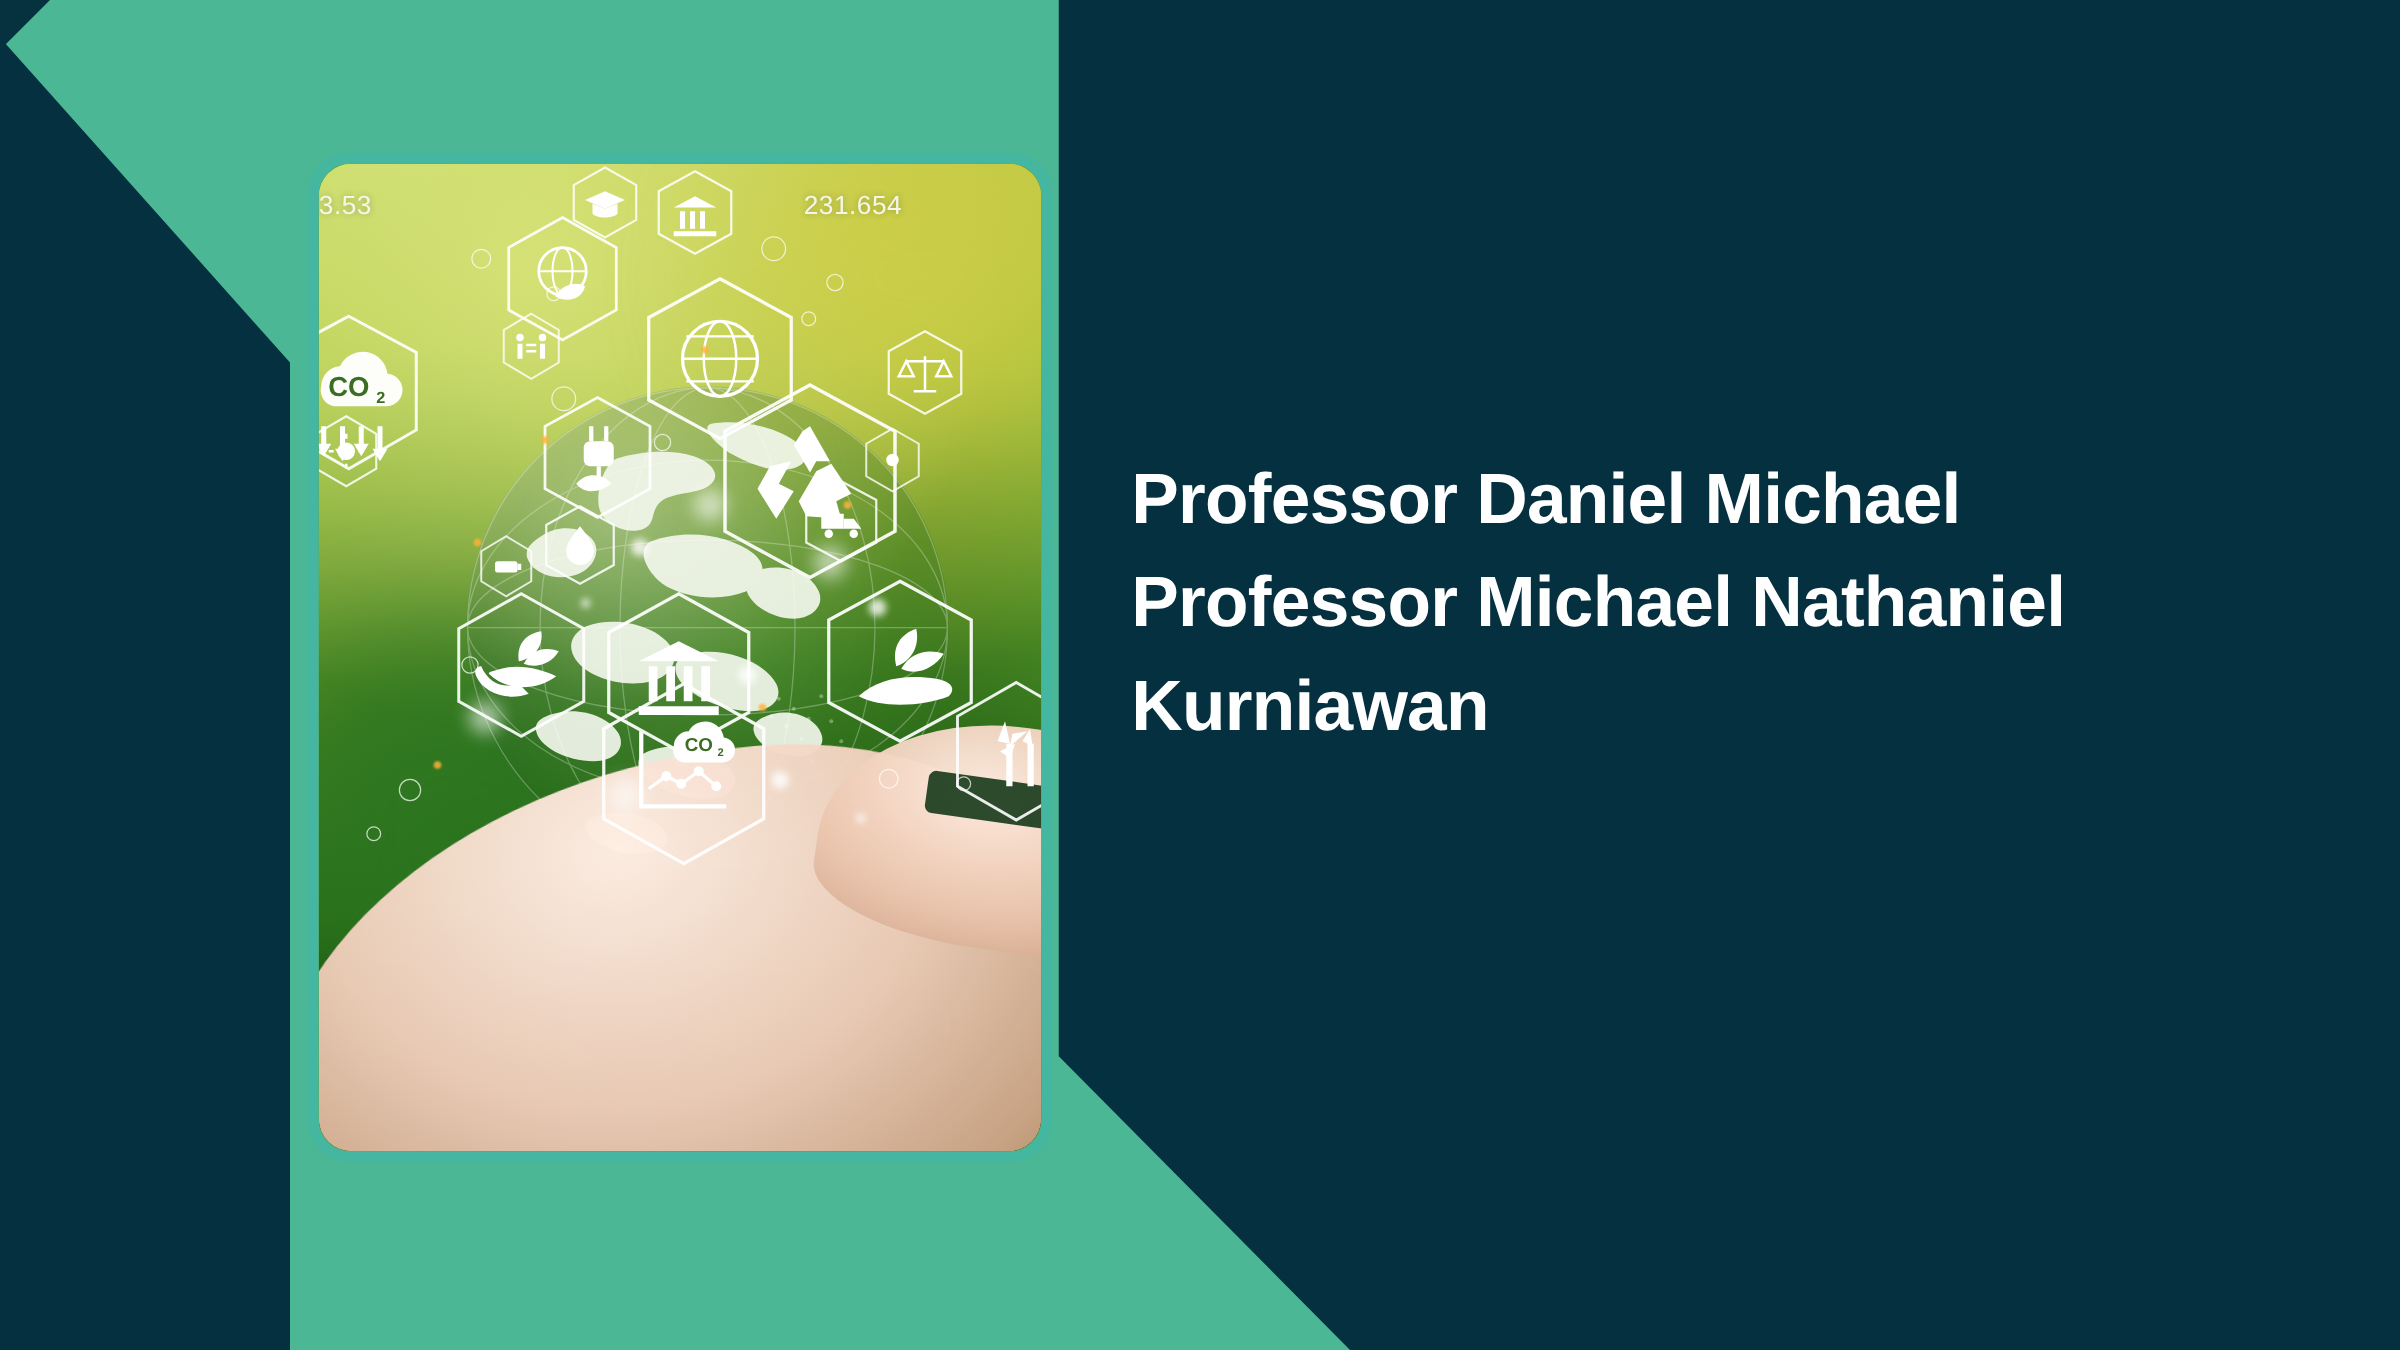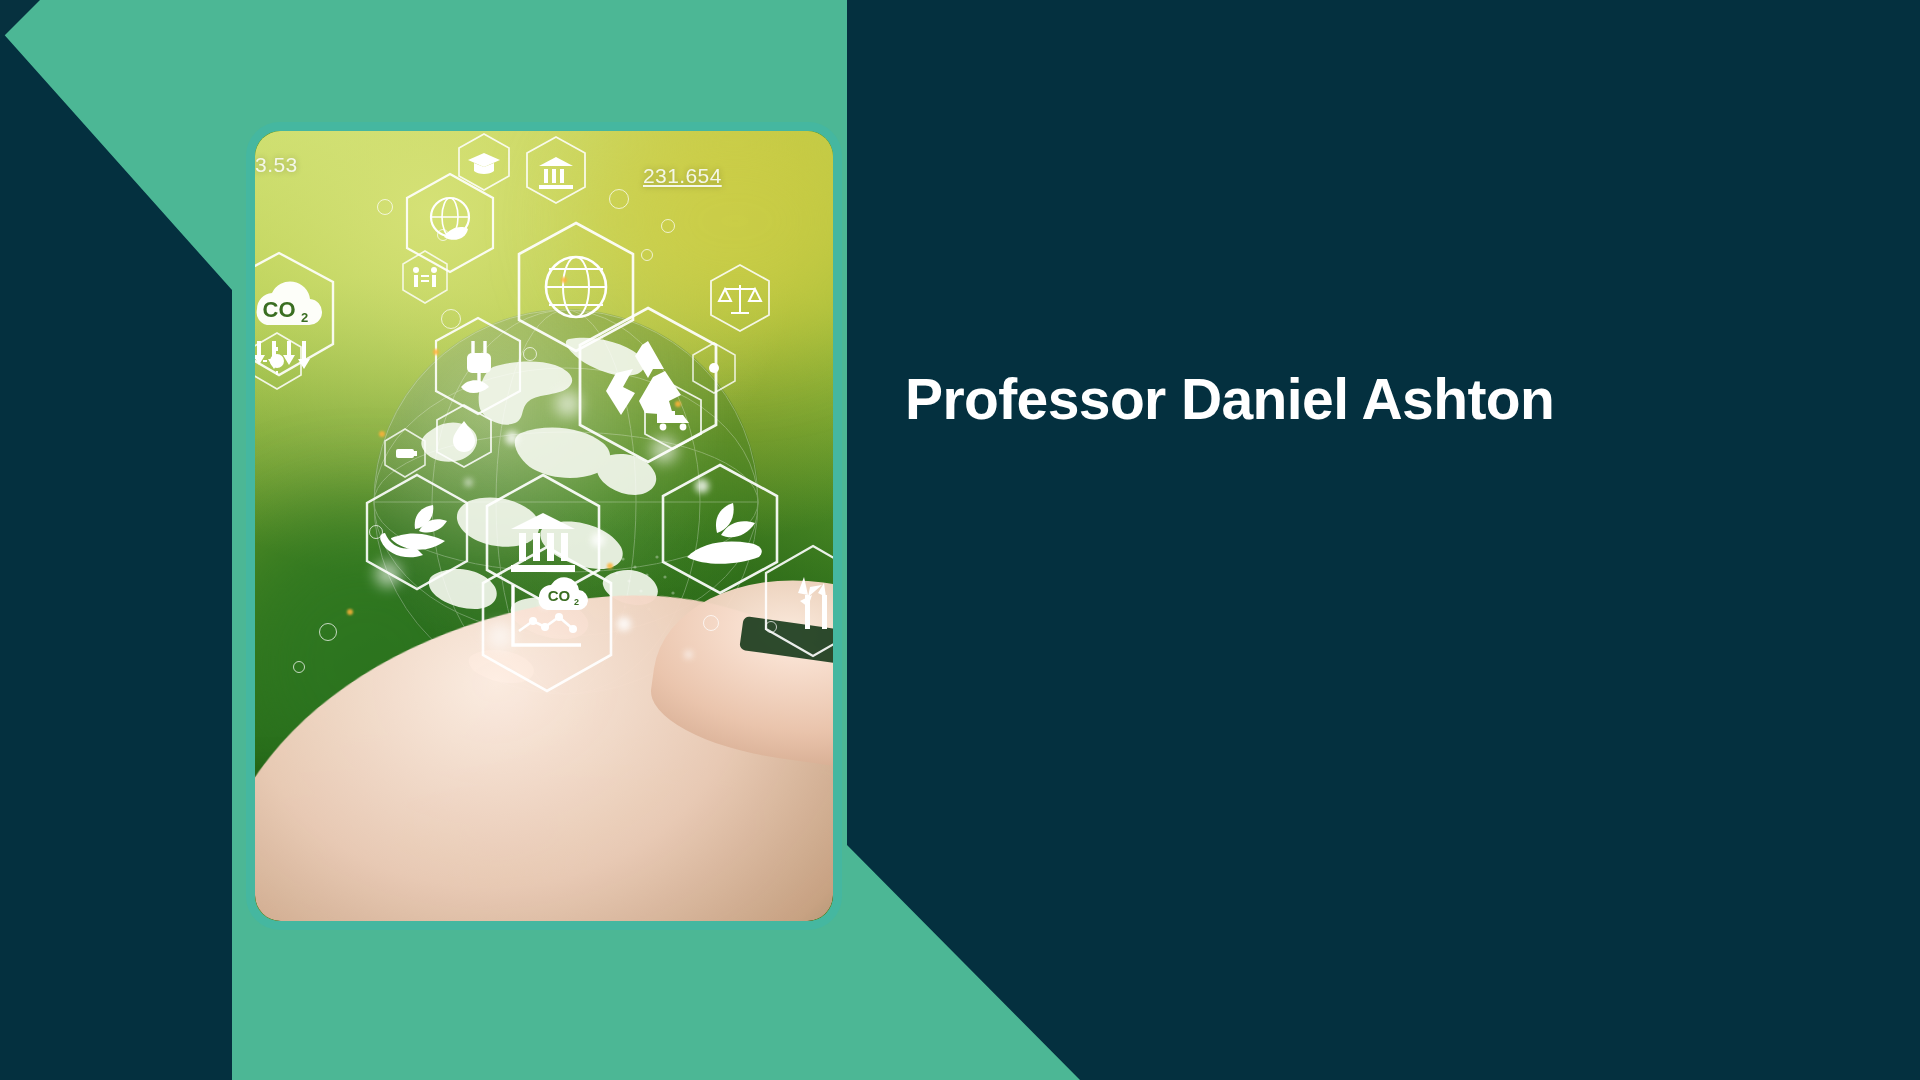--- a/index.html
+++ b/index.html
@@ -117,21 +117,21 @@
     background:#16381a; opacity:.9; border-radius:6px;
     transform:rotate(8deg);
   }
 
   
   .ph-num {
     position:absolute; color:#f4f7e8; font-size:21px; letter-spacing:.4px;
     font-family:"Liberation Sans", sans-serif; text-shadow:0 0 6px rgba(0,0,0,.25);
   }
   .ph-num.left  { left:-12px; top:22px; }
-  .ph-num.right { left:388px; top:33px;text-decoration:underline; }
+  .ph-num.right { left:388px; top:22px; }
 
   
   .text-block {
     position:absolute; left:905px; top:358px; width:930px;
   }
   .eyebrow {
     color:#46AF86;
     font-size:53px;
     font-weight:bold;
     line-height:1.04;
@@ -463,16 +463,17 @@
       <div class="dot-amber" style="left:420px; top:270px;"></div>
       <div class="dot-amber" style="left:352px; top:432px;"></div>
       <div class="dot-amber" style="left:92px; top:478px;"></div>
 
       <div class="ph-num left">23.53</div>
       <div class="ph-num right">231.654</div>
     </div>
   </div>
 
   <div class="text-block">
-    <div class="author">Professor Daniel Ashton</div>
+    <div class="author">Professor Daniel Michael</div>
+    <div class="author wrap">Professor Michael Nathaniel Kurniawan</div>
   </div>
 
 </div>
 
 </body></html>

